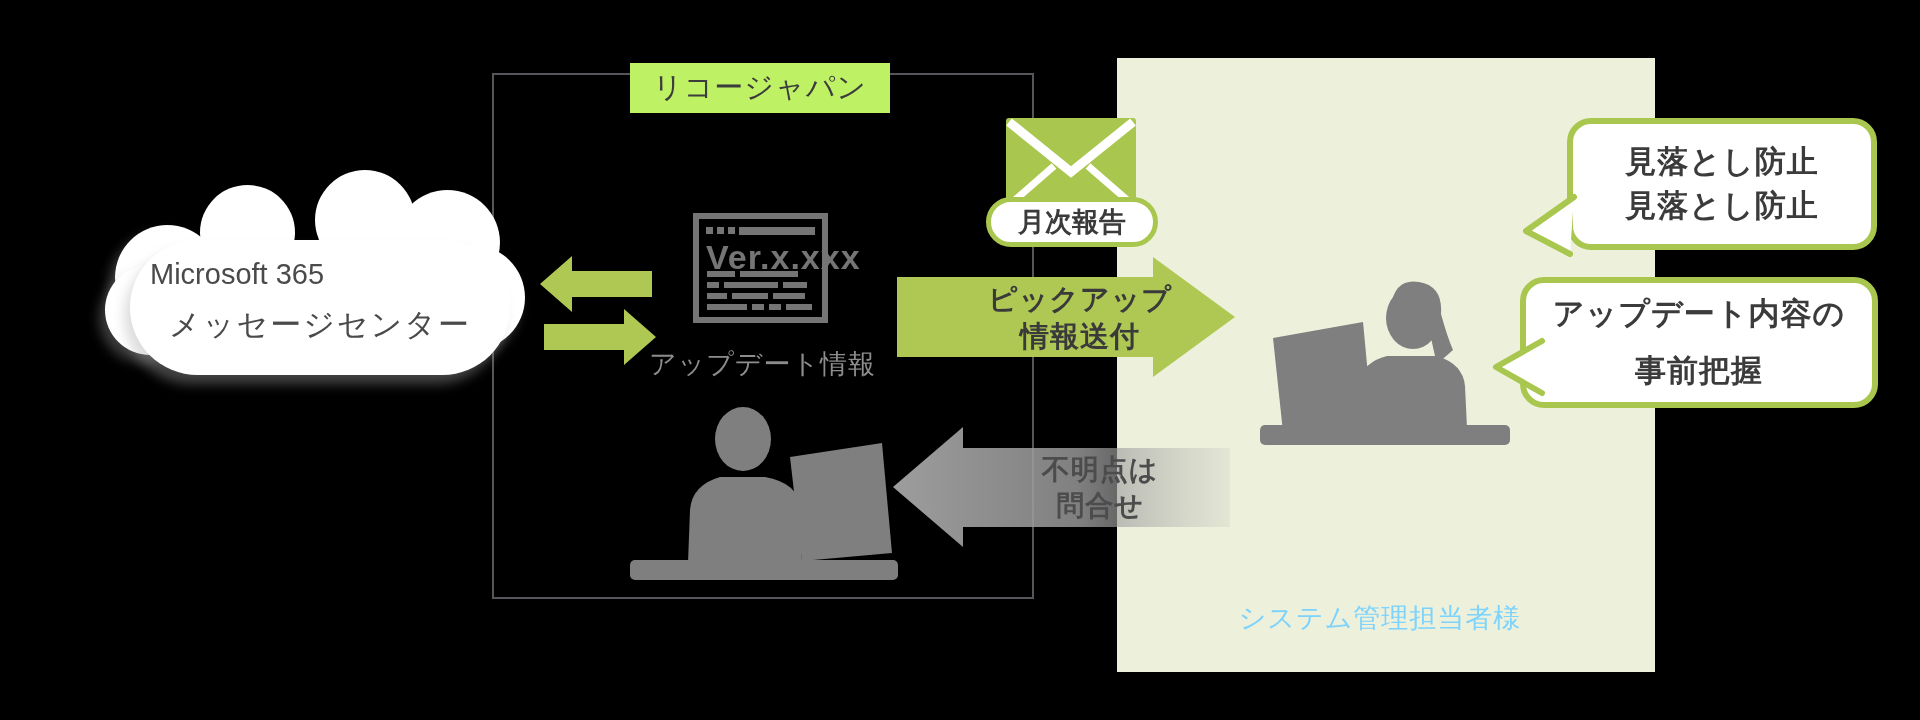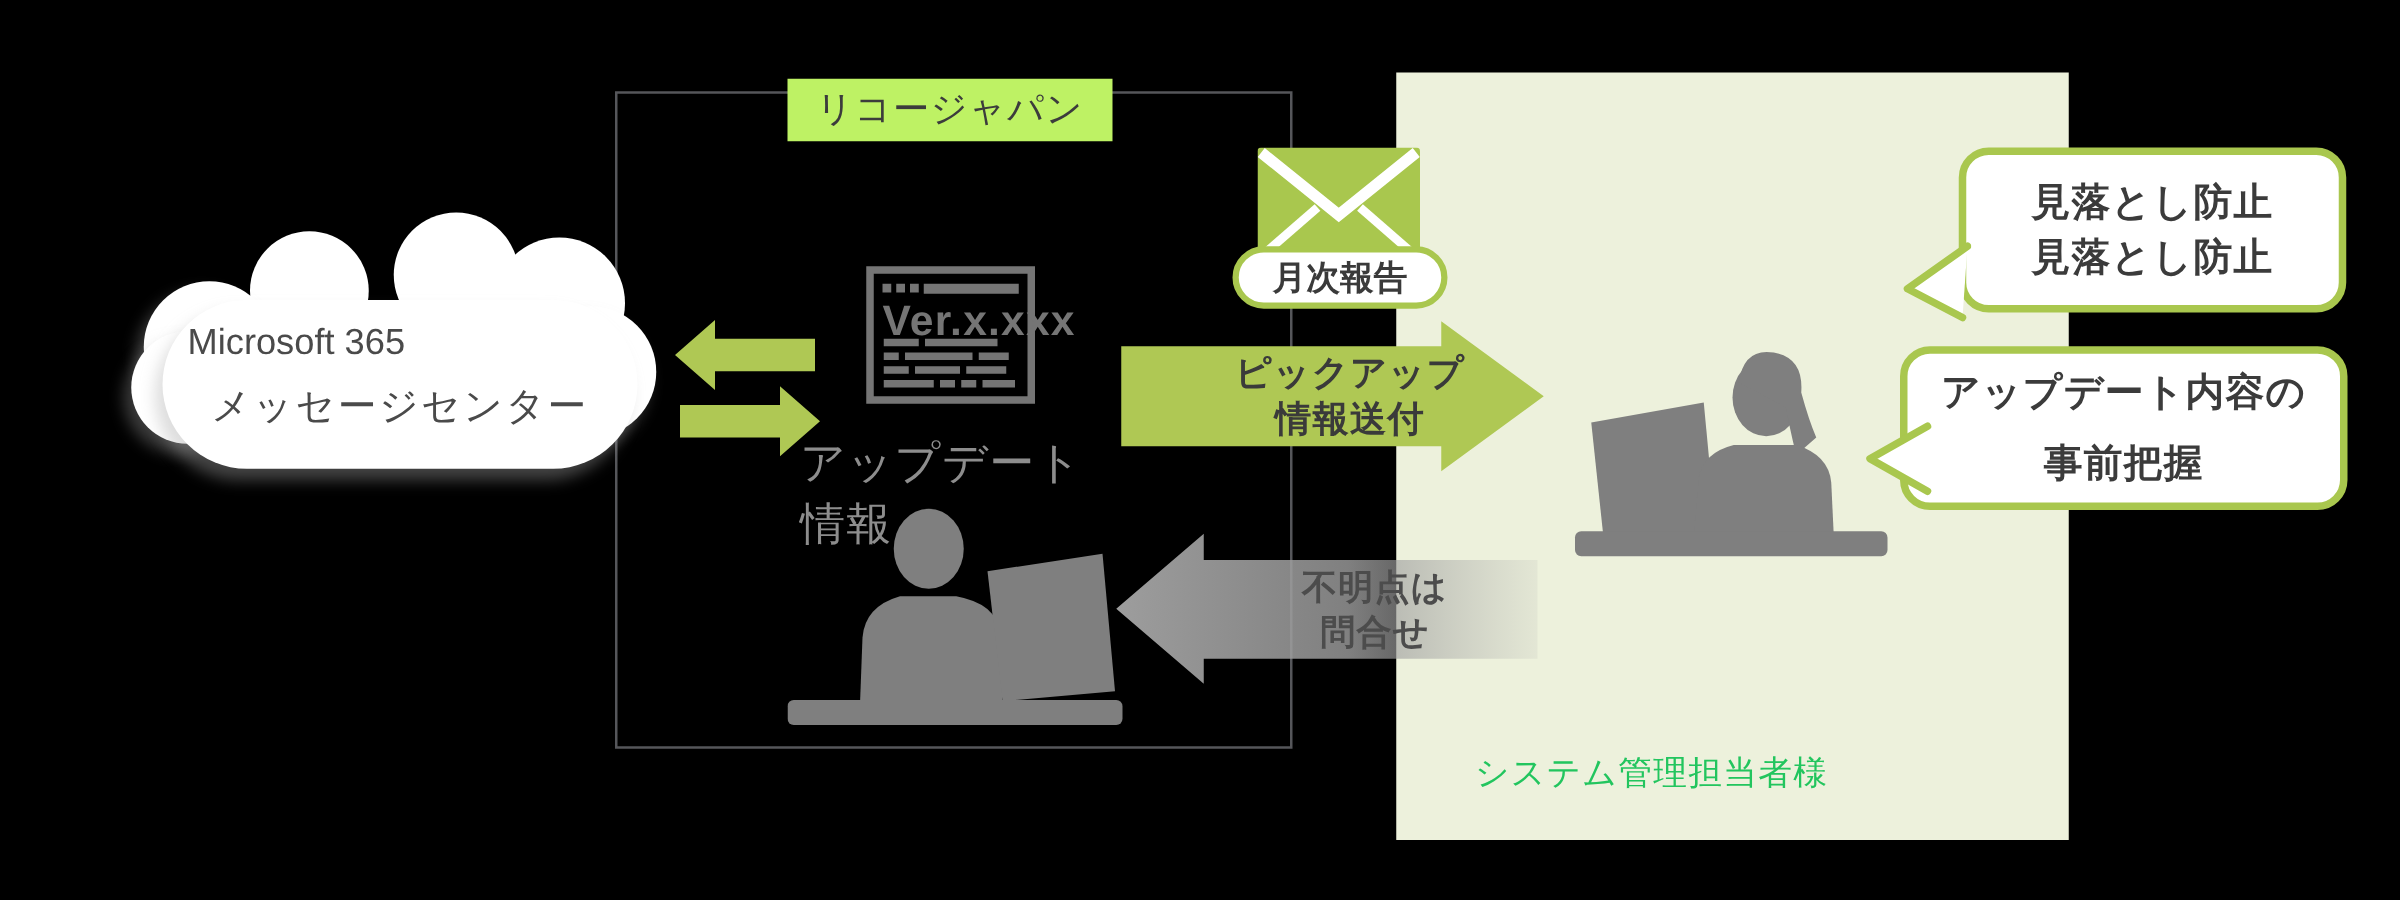--- a/index.html
+++ b/index.html
@@ -26,42 +26,42 @@
 
   
   .doc-icon{left:693px;top:213px;width:135px;height:110px;border:6px solid #757575;box-sizing:border-box;z-index:5;}
   .doc-dot{position:absolute;width:7px;height:7px;background:#757575;top:8px;}
   .doc-bar{position:absolute;left:40px;top:8px;width:76px;height:8px;background:#757575;}
   .doc-ver{position:absolute;left:7px;top:19px;font-size:34px;font-weight:bold;color:#757575;letter-spacing:1px;}
   .doc-lines{position:absolute;left:8px;top:52px;width:108px;}
   .doc-row{display:flex;gap:5px;height:6px;margin-bottom:5px;}
   .doc-seg{background:#757575;height:6px;}
 
-  .update-caption{left:640px;top:346px;width:245px;font-size:36px;color:#8d8d8d;z-index:5;letter-spacing:1px;}
+  .update-caption{left:640px;top:346px;width:245px;text-align:center;font-size:27px;color:#8d8d8d;z-index:5;letter-spacing:1px;}
 
   
   .svg-abs{position:absolute;z-index:5;}
   .pickup-text{left:930px;top:281px;width:300px;text-align:center;font-size:29px;font-weight:bold;
     color:#3a3a3a;line-height:37px;z-index:6;letter-spacing:1px;}
   .inquiry-text{left:965px;top:452px;width:270px;text-align:center;font-size:28px;font-weight:bold;
     color:#4c4c4c;line-height:36px;z-index:6;letter-spacing:1px;}
 
   
   .badge{left:986px;top:197px;width:172px;height:50px;background:#fff;border:5px solid #a9c74e;border-radius:30px;
     display:flex;align-items:center;justify-content:center;font-size:27px;font-weight:bold;color:#3a3a3a;z-index:8;box-sizing:border-box;}
 
   
   .bubble{background:#fff;border:6px solid #a9c74e;border-radius:24px;display:flex;flex-direction:column;
     align-items:center;justify-content:center;z-index:7;box-sizing:border-box;}
   .bubble-1{left:1567px;top:118px;width:310px;height:132px;}
   .bubble-2{left:1520px;top:277px;width:358px;height:131px;gap:13px;}
   .bubble-line{font-size:31px;font-weight:bold;color:#3b3b3b;line-height:44px;letter-spacing:1px;}
   .tail{position:absolute;z-index:8;}
 
-  .role-text{left:1180px;top:600px;width:400px;font-size:27px;color:#22c55e;z-index:5;letter-spacing:1px;}
+  .role-text{left:1180px;top:600px;width:400px;text-align:center;font-size:27px;color:#7dd3fc;z-index:5;letter-spacing:1px;}
 </style>
 </head>
 <body>
 
 <div class="stage">
 
   <div class="abs ricoh-box"></div>
 
   <div class="abs customer-panel"></div>
 

